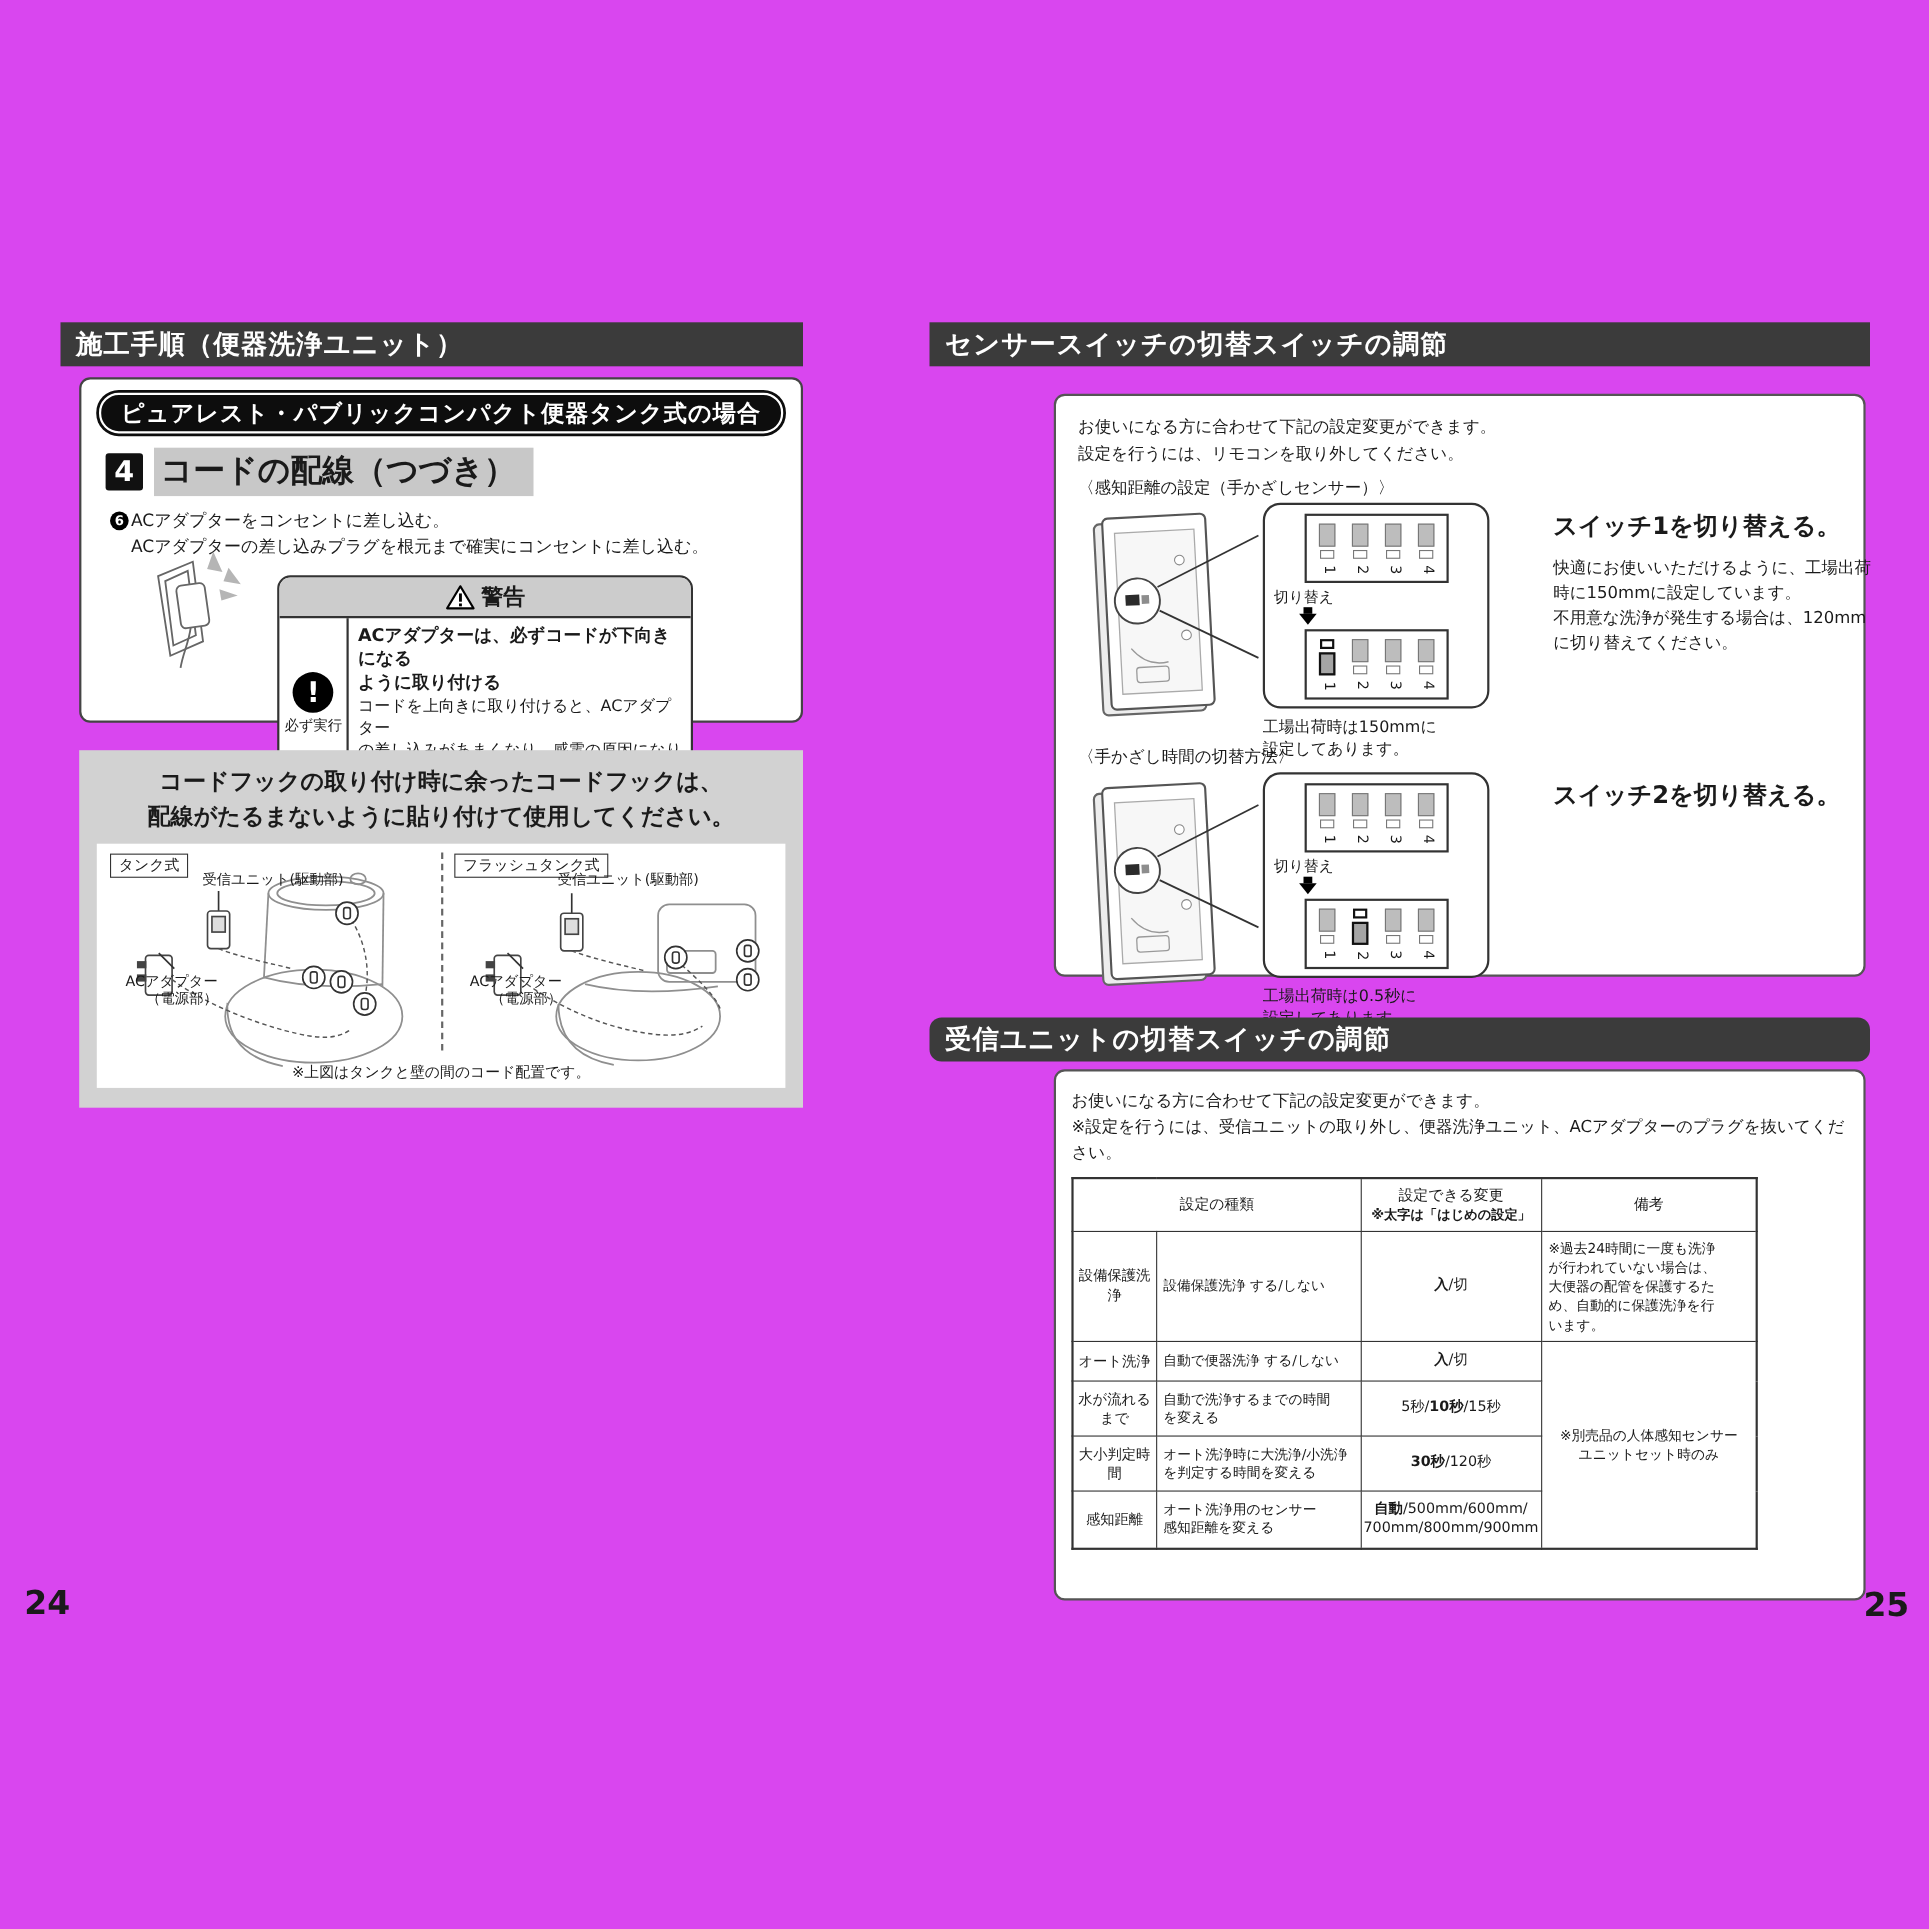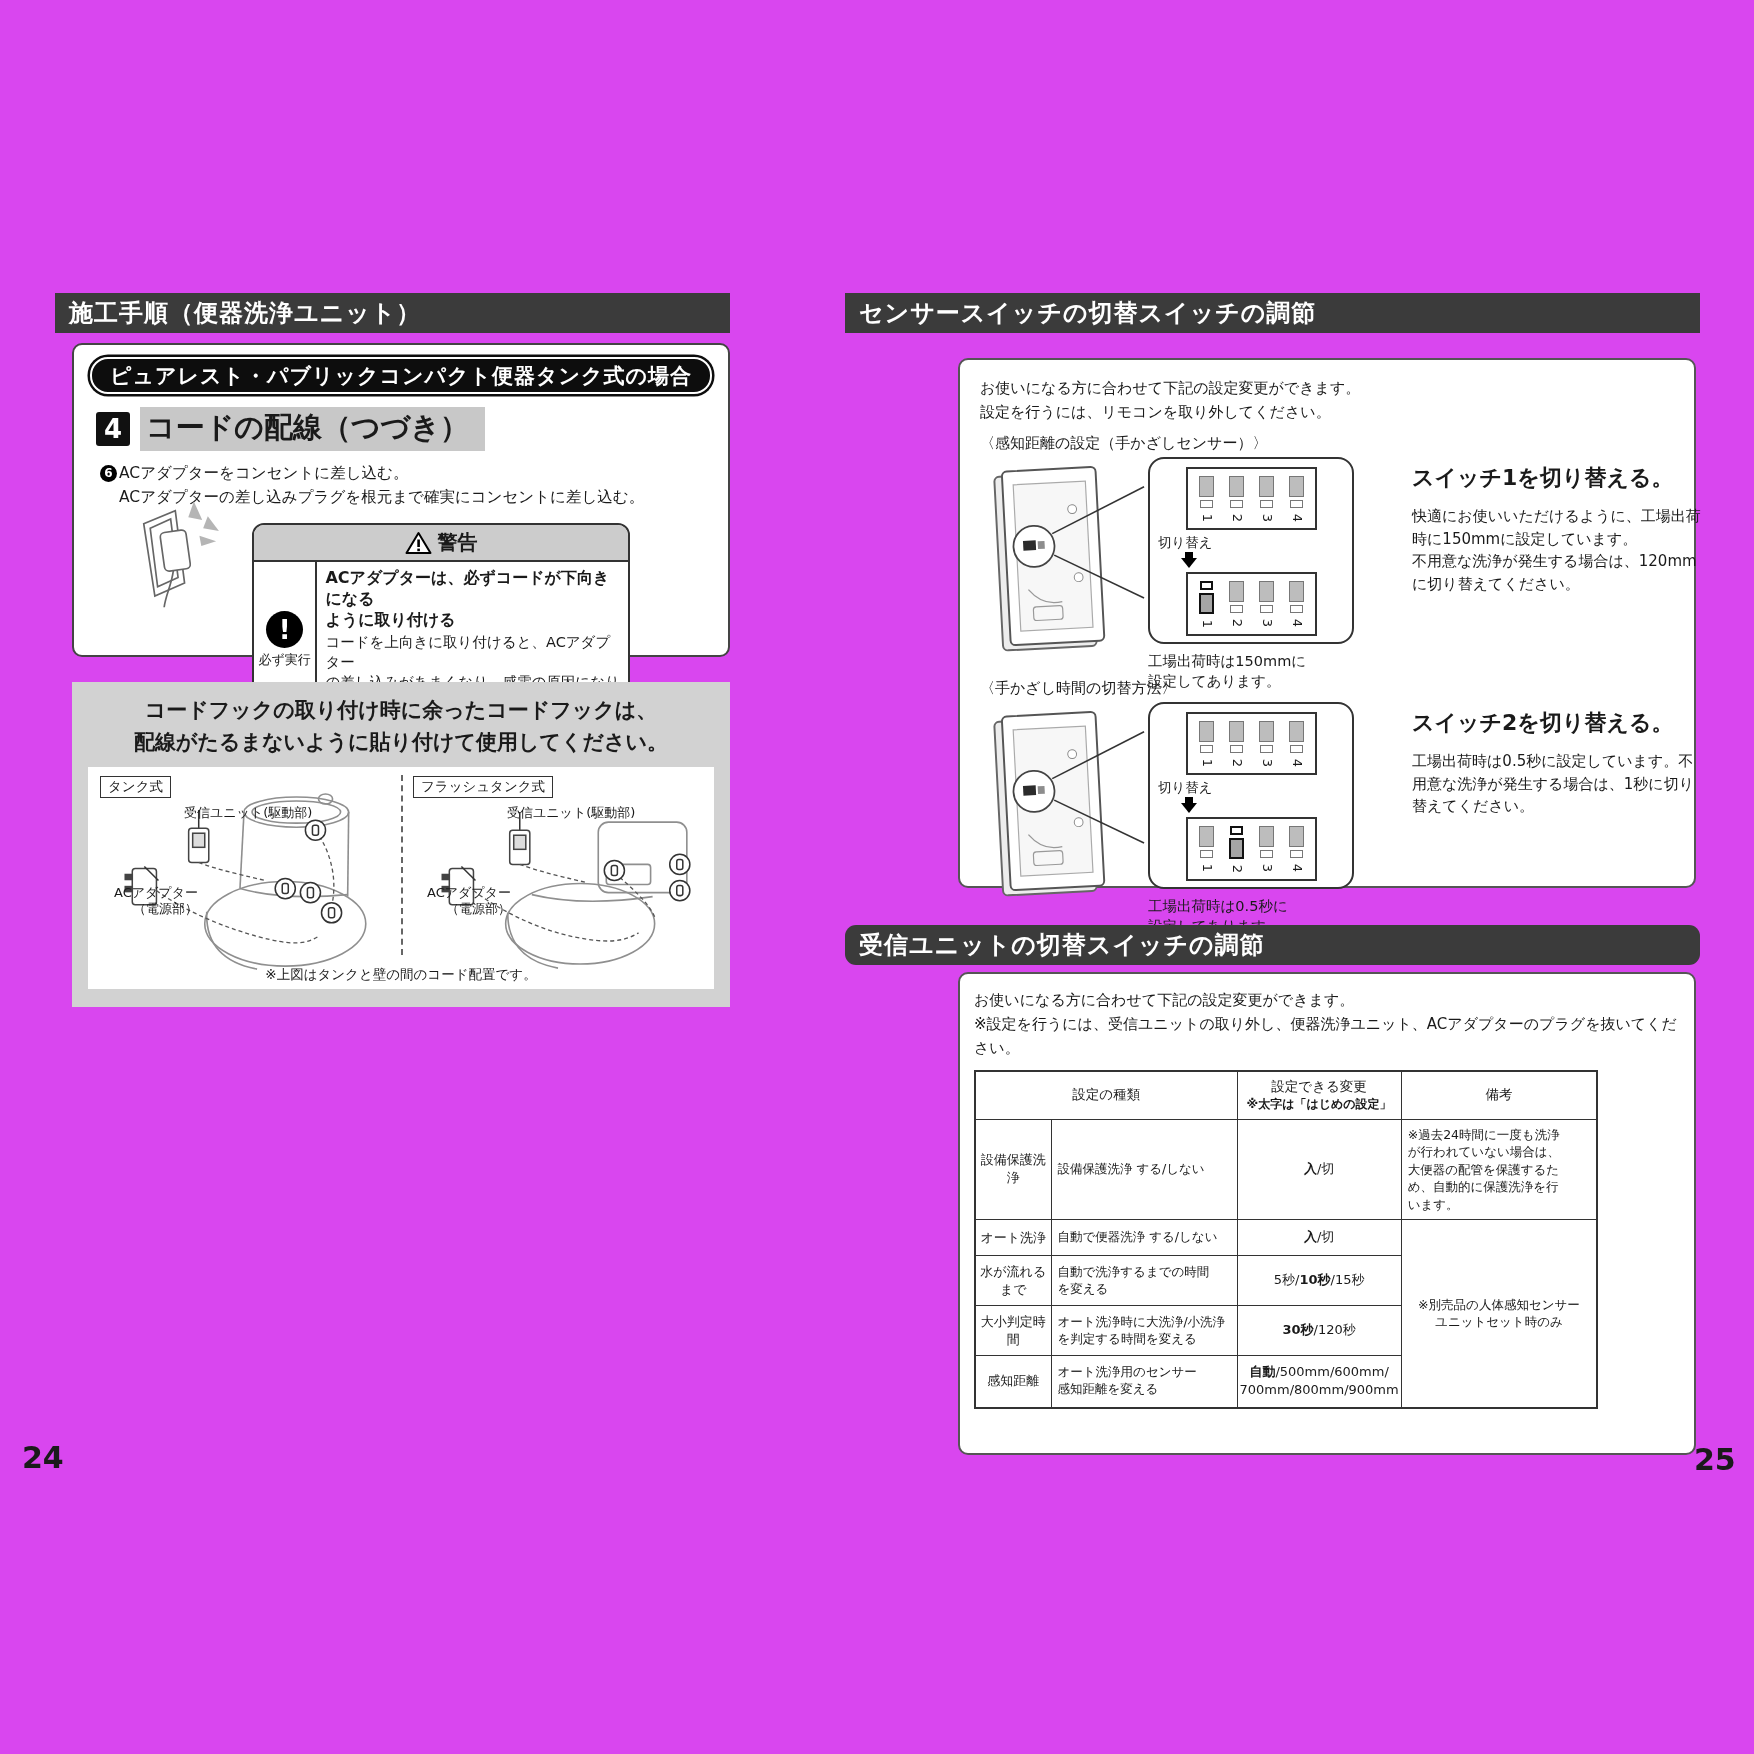--- a/index.html
+++ b/index.html
@@ -50,21 +50,21 @@
   #graybox{position:absolute;left:72px;top:682px;width:658px;height:325px;background:#d2d2d2;
     box-sizing:border-box;padding-top:13px;}
   .hookhead{text-align:center;font-size:21px;font-weight:bold;line-height:1.5;}
   .hookpanel{position:relative;margin:9px 16px 0;background:#fff;height:222px;}
   .vdash{position:absolute;left:50%;top:8px;bottom:34px;border-left:2px dashed #666;}
   .half{position:absolute;top:0;bottom:0;width:50%;}
   .half.l{left:0;} .half.r{right:0;}
   .tag{position:absolute;top:9px;left:12px;border:1.5px solid #333;background:#fff;
     font-size:13.5px;padding:1px 7px;z-index:2;}
   .lbl{position:absolute;font-size:13px;line-height:1.25;z-index:2;}
-  .lbl-receiver{top:38px;left:96px;}
+  .lbl-receiver{top:26px;left:96px;}
   .half.r .lbl-receiver{left:106px;}
   .lbl-adapter{top:118px;left:26px;text-align:right;}
   .toiletart{position:absolute;left:0;top:0;}
   .hookcap{position:absolute;left:0;right:0;bottom:5px;text-align:center;font-size:13.5px;}
 
   
   .rbox{position:absolute;border:2px solid #555;border-radius:10px;box-sizing:border-box;background:#fff;}
   #sensorbox{left:958px;top:358px;width:738px;height:530px;padding:16px 18px 0 20px;}
   #receiverbox{left:958px;top:972px;width:738px;height:483px;padding:14px 16px 0 14px;}
   .introline{font-size:15px;line-height:1.6;}
@@ -441,23 +441,20 @@
                   <div class="dipnum">4</div>
                 </div>
               </div>
             </div>
         </div>
         <div class="dipcap pre">工場出荷時は0.5秒に
 設定してあります。</div>
       </div>
       <div class="swtext">
         <div class="swtitle">スイッチ2を切り替える。</div>
-        <div class="swbody pre">工場出荷時は0.5秒に設定しています。不
-用意な洗浄が発生する場合は、1秒に切り
-替えてください。</div>
       </div>
     </div>
   </div>
 
   <div class="barhead" id="bar-receiver">
     <span>受信ユニットの切替スイッチの調節</span>
   </div>
 
   <div class="rbox" id="receiverbox">
     <div class="introline">お使いになる方に合わせて下記の設定変更ができます。</div>

